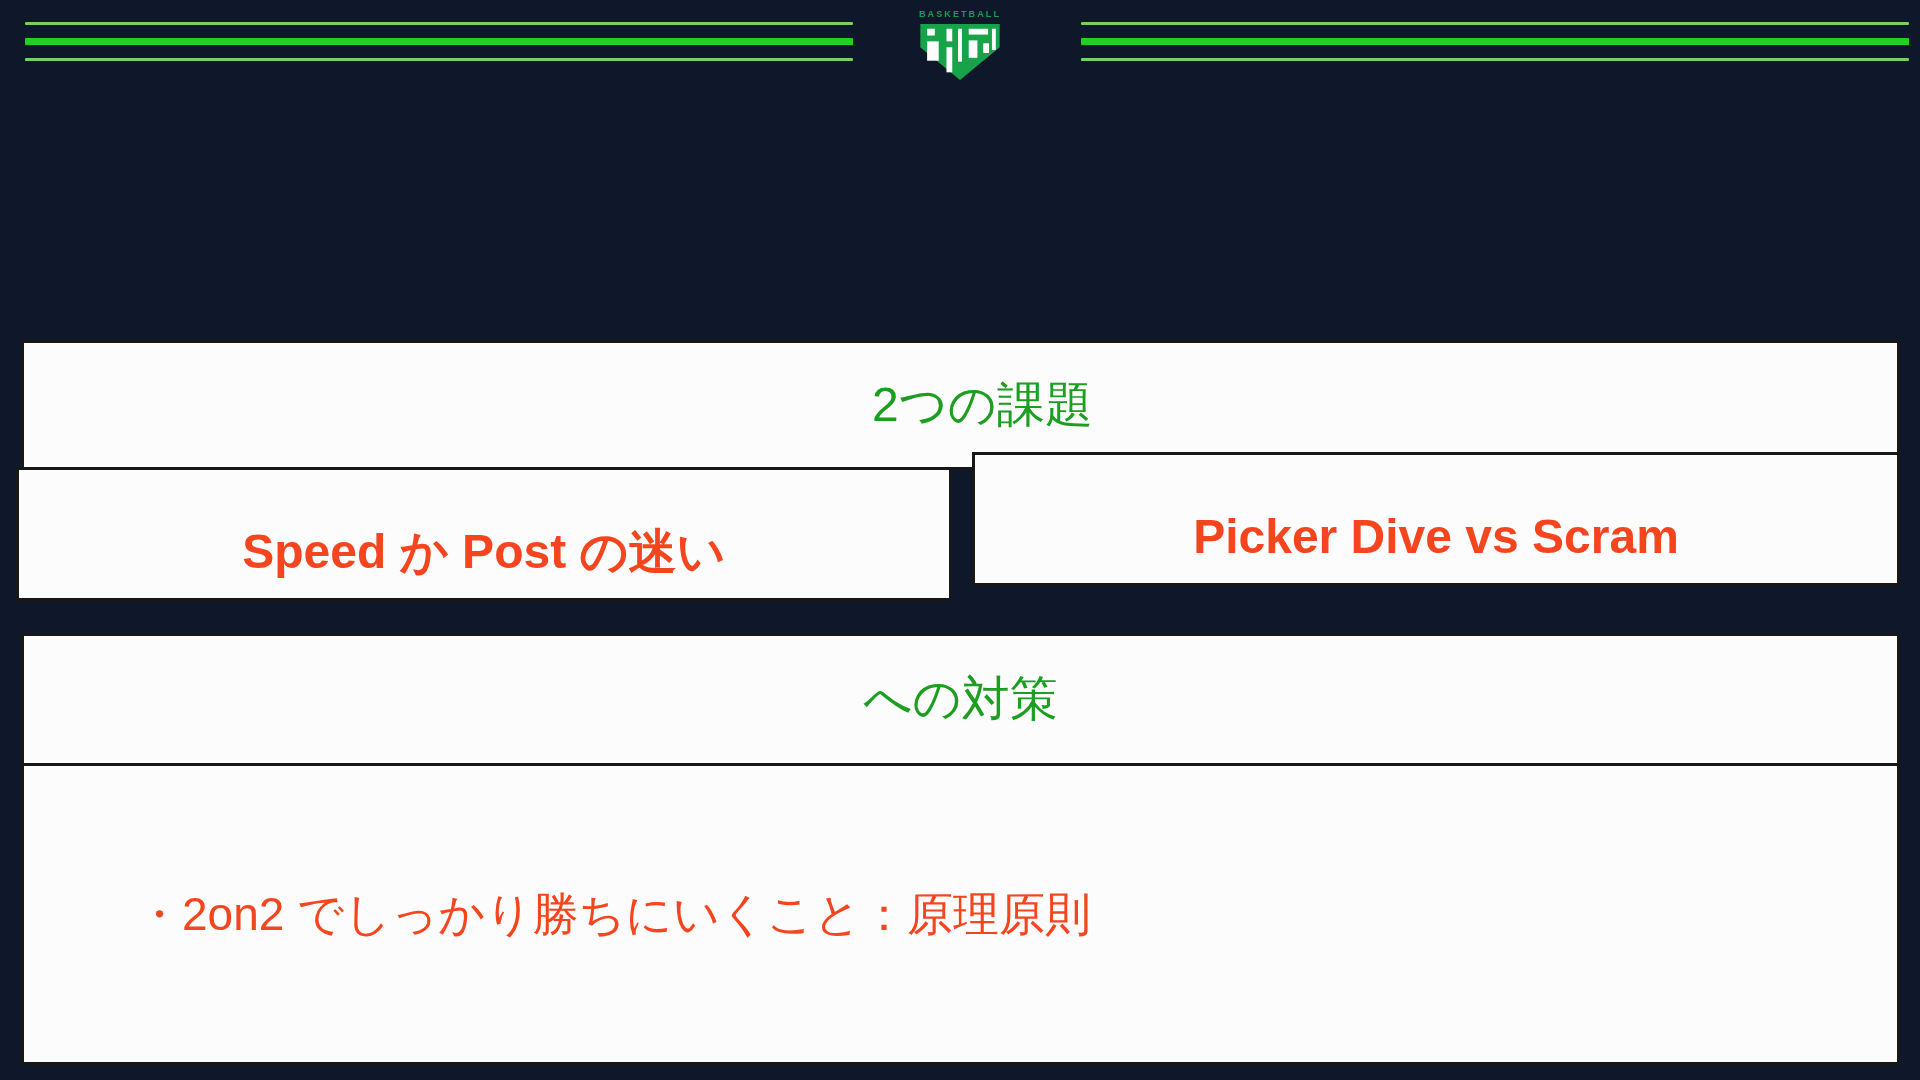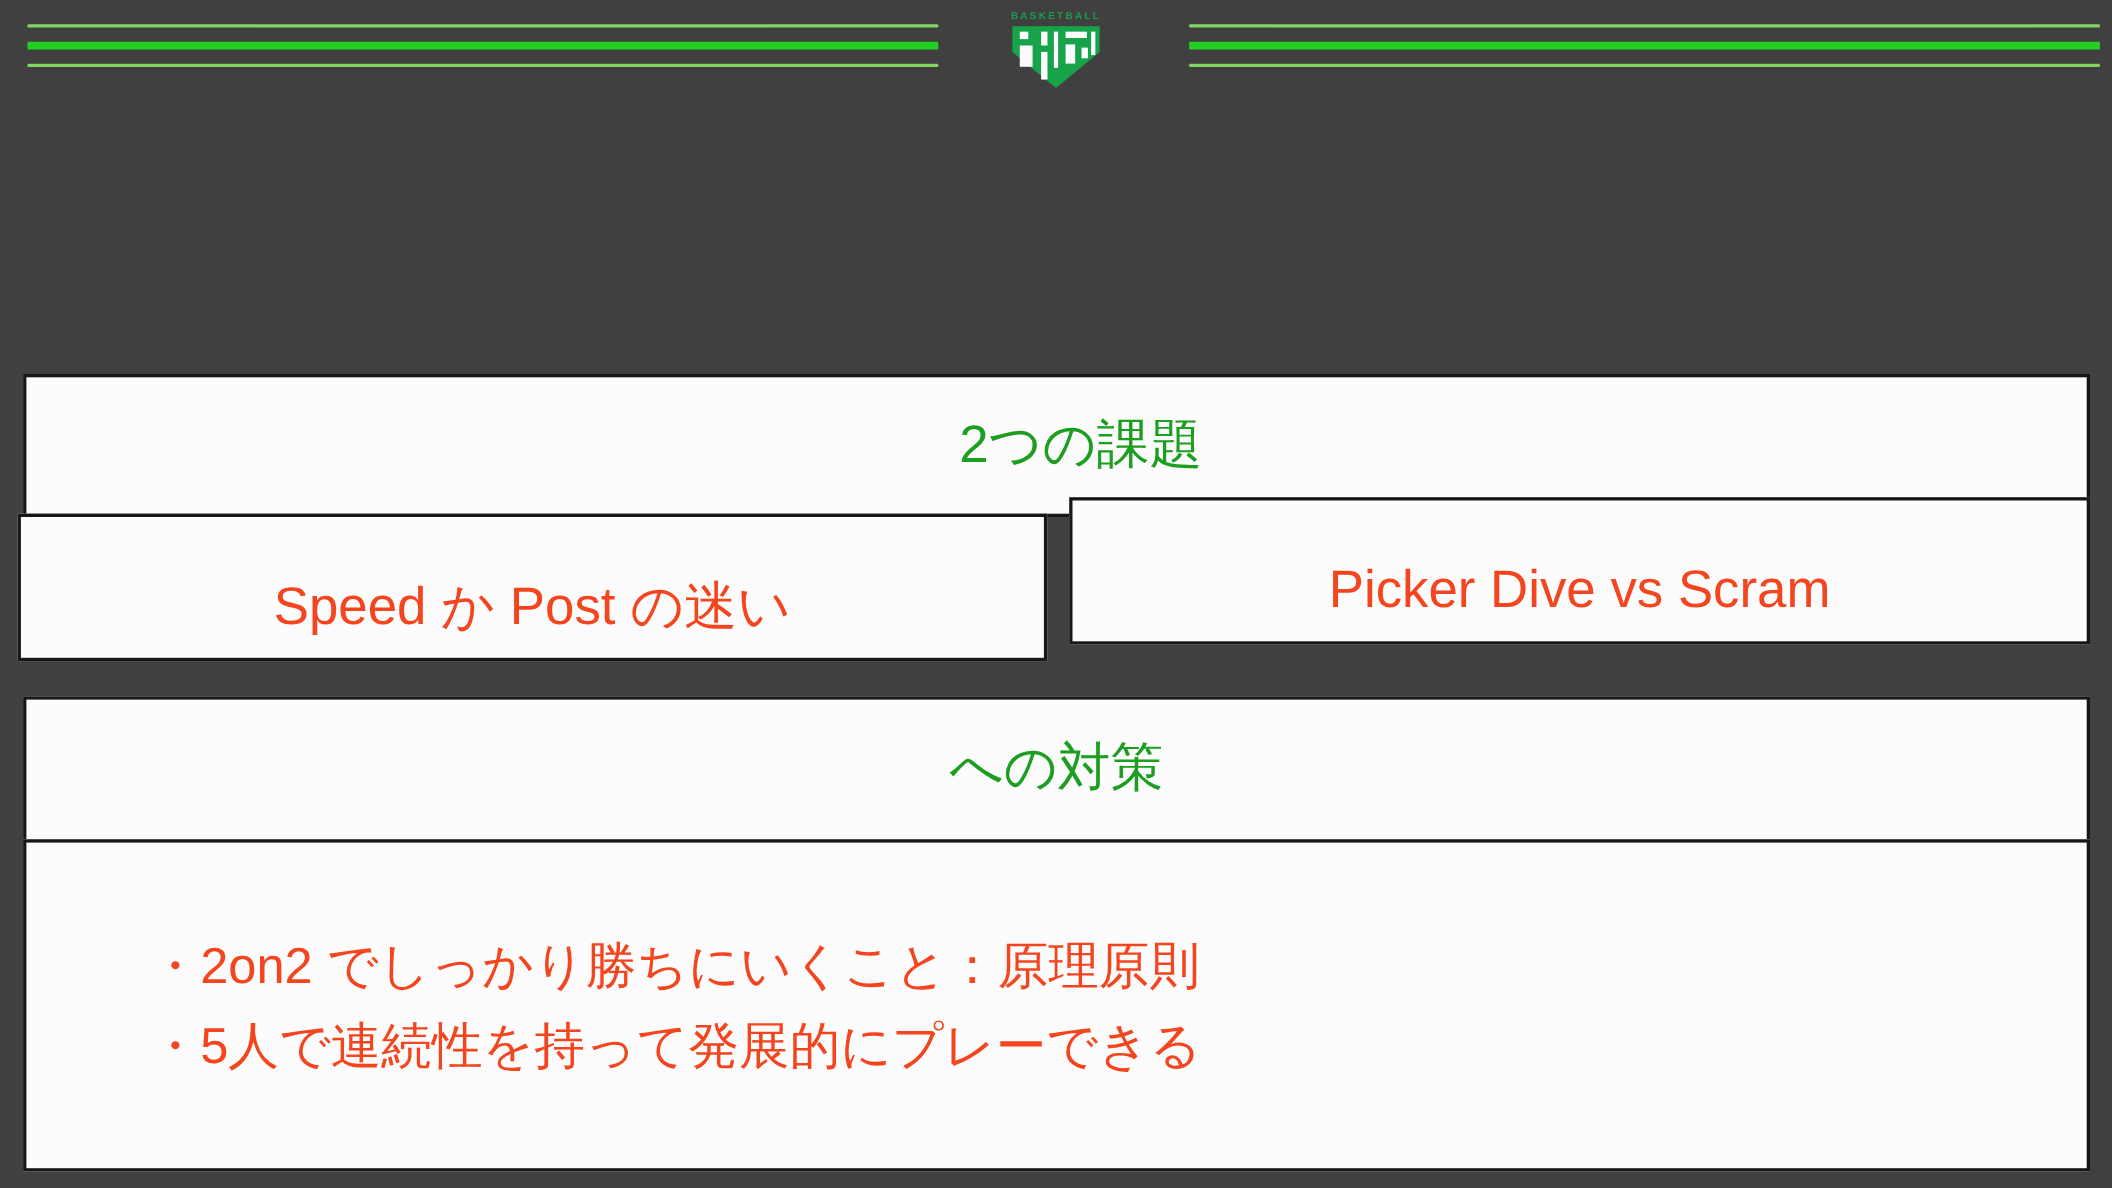--- a/index.html
+++ b/index.html
@@ -9,21 +9,21 @@
     height: 1080px;
     background: #fafafa;
     font-family: "Liberation Sans", "DejaVu Sans", sans-serif;
     overflow: hidden;
   }
 
   #slide {
     position: relative;
     width: 1920px;
     height: 1080px;
-    background: #404040;
+    background: #0f172a;
     box-sizing: border-box;
   }
 
   
   .header-band {
     position: absolute;
     left: 0;
     top: 0;
     width: 1920px;
     height: 96px;
@@ -104,21 +104,21 @@
   }
   .head-text {
     color: #1c9e20;
     font-size: 48px;
     font-weight: 400;
     line-height: 1.1;
   }
   .issue-text {
     color: #f4451f;
     font-size: 48px;
-    font-weight: 400;
+    font-weight: 700;
     line-height: 1.1;
     margin-top: 36px;
   }
 
   .bullets {
     padding-left: 112px;
     display: flex;
     flex-direction: column;
     justify-content: center;
     gap: 4px;
@@ -182,17 +182,16 @@
     <span class="issue-text">Picker Dive vs Scram</span>
   </div>
 
   <div class="box" id="concept-head">
     <span class="head-text">への対策</span>
   </div>
 
   <div class="box" id="concept-body">
     <div class="bullets">
       <div class="bullet-line">・2on2 でしっかり勝ちにいくこと：原理原則</div>
-      <div class="bullet-line">・5人で連続性を持って発展的にプレーできる</div>
     </div>
   </div>
 
 </div>
 
 </body></html>

